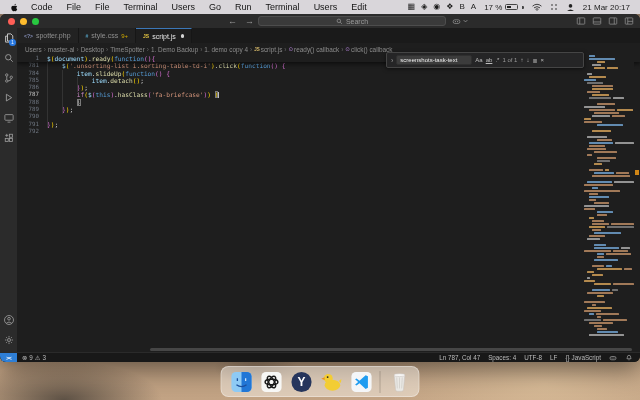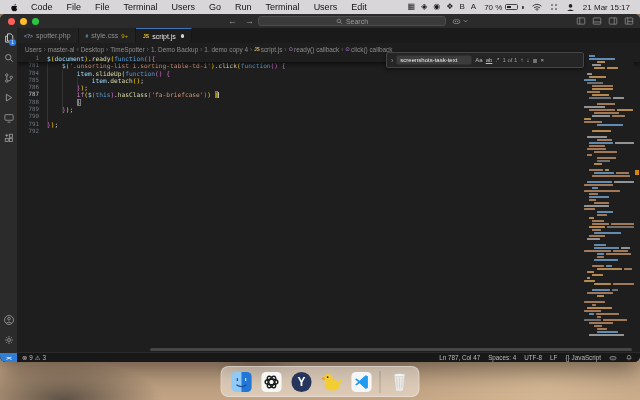--- a/index.html
+++ b/index.html
@@ -115,21 +115,21 @@
   <span class="mb-right">
     <span style="display:flex;gap:6px;align-items:center;">
         <span class="mb-glyph">▦</span>
         <span class="mb-glyph">◈</span>
         <span class="mb-glyph">◉</span>
         <span class="mb-glyph">❖</span>
         <span class="mb-glyph">B</span>
         <span class="mb-glyph">A</span>
       </span>
     <span class="bat">
-      <span>70 %</span>
+      <span>17 %</span>
       <span class="bat-body">
           <span class="bat-fill"></span>
         </span>
       <span class="bat-nub"></span>
     </span>
     <span>
       <svg viewBox="0 0 12 9" width="10" height="8">
           <g fill="none" stroke="#222" stroke-width="1" stroke-linecap="round">
             <path d="M1 3.2 Q6 -1 11 3.2"></path>
             <path d="M2.8 5.2 Q6 2.6 9.2 5.2"></path>
@@ -147,21 +147,21 @@
             <circle cx="7.5" cy="7.5" r="1"></circle>
           </g>
         </svg>
     </span>
     <span>
       <svg viewBox="0 0 10 10" width="9" height="9">
           <circle cx="5" cy="3.2" r="2" fill="#222"></circle>
           <path d="M1.2 9 Q5 5.5 8.8 9 Z" fill="#222"></path>
         </svg>
     </span>
-    <span class="mb-clock">21 Mar 15:17</span>
+    <span class="mb-clock">21 Mar 20:17</span>
   </span>
 </div>
 
 <div class="window">
 
   <div class="titlebar">
     <div class="traffic">
       <span class="tl red"></span>
       <span class="tl yellow"></span>
       <span class="tl green"></span>

